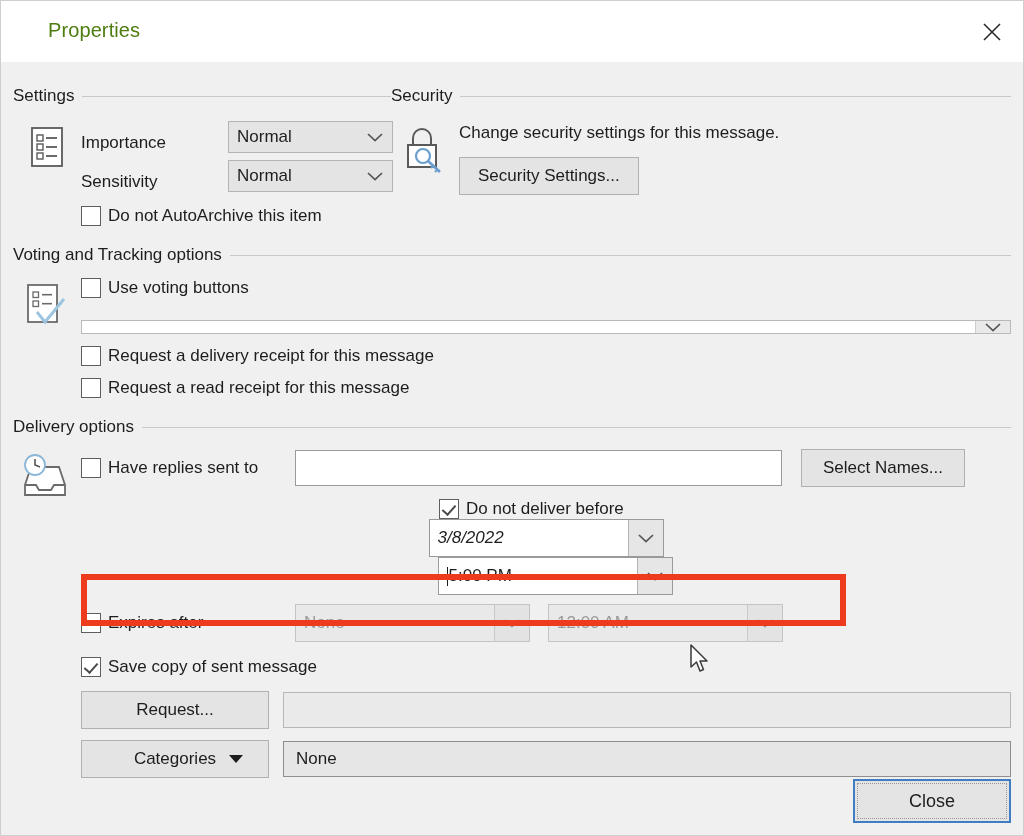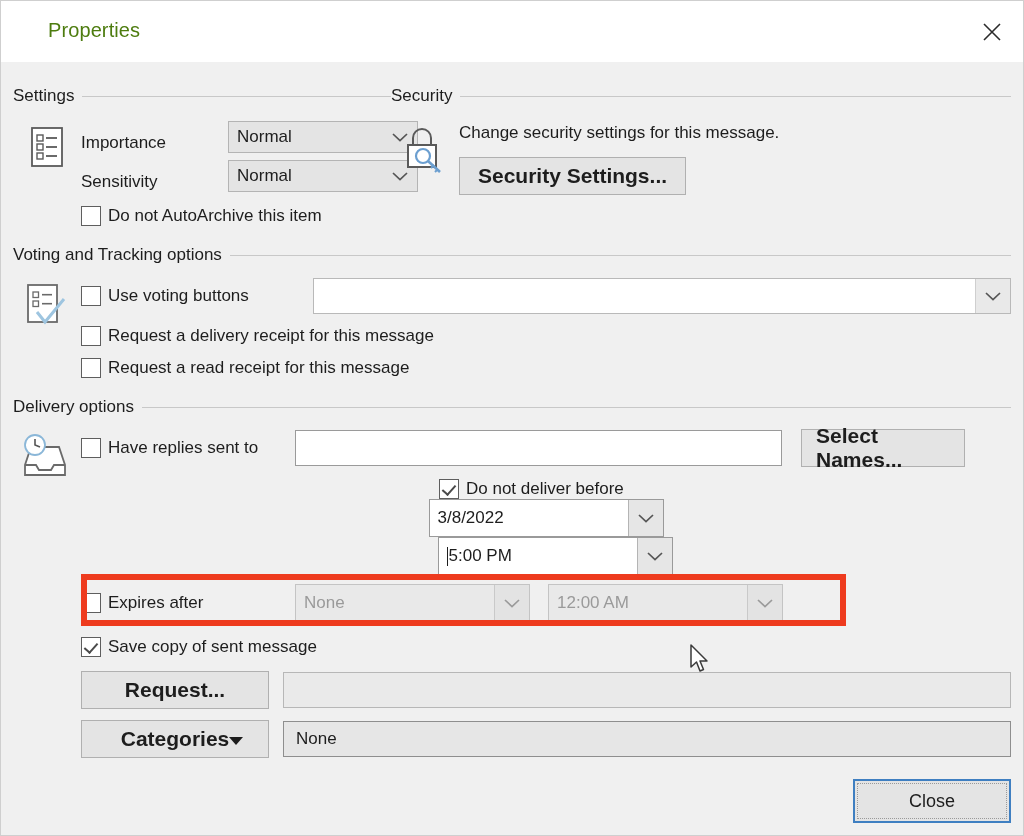--- a/index.html
+++ b/index.html
@@ -139,21 +139,21 @@
     overflow: hidden;
     white-space: nowrap;
   }
   .combo .arrow {
     width: 34px;
     flex: none;
     display: flex;
     align-items: center;
     justify-content: center;
   }
-  .combo.sm { width: 190px; }
+  .combo.sm { width: 165px; }
 
   
   .combo.white {
     background: #ffffff;
     border: 1px solid #b9b9b9;
   }
   .combo.white .arrow {
     background: #e9e9e9;
     border-left: 1px solid #cfcfcf;
   }
@@ -208,48 +208,48 @@
     font-size: 17px;
     color: #1d1d1d;
     white-space: nowrap;
   }
 
   
   .btn {
     background: #e4e4e4;
     border: 1px solid #b0b0b0;
     font-family: "Liberation Sans", sans-serif;
-    font-size: 21px;
+    font-size: 17px;
     color: #1d1d1d;
     height: 36px;
     display: inline-flex;
     align-items: center;
     justify-content: center;
     box-sizing: border-box;
     padding: 0 14px;
     cursor: default;
-    font-weight: bold;
   }
 
   
   .sec-text {
     font-size: 17px;
     color: #1d1d1d;
     margin-top: 2px;
     margin-bottom: 14px;
   }
 
   
   .section { margin-top: 16px; }
 
   
   .voting-rows { flex: 1; }
   .vote-top {
     display: flex;
     gap: 22px;
+    flex-direction: column;
   }
   .vote-top .cbrow { width: 210px; flex: none; }
   .vote-combo { flex: 1; height: 36px; }
 
   .stack-row { margin-top: 12px; }
 
   
   .del-row {
     display: flex;
     align-items: center;
@@ -532,21 +532,21 @@
             </div>
             <div class="inp" style="width:487px;"></div>
             <div class="btn" style="width:164px;height:38px;margin-left:19px;">Select Names...</div>
           </div>
 
           <div class="del-row" style="margin-top:12px;flex-direction:column;">
             <div class="cbrow del-label">
               <span class="cb checked"></span>
               <span class="cbtext">Do not deliver before</span>
             </div>
-            <div class="combo split" style="width:235px;height:38px;">
+            <div class="combo split" style="width:235px;height:38px;font-style:italic;">
               <span class="val">3/8/2022</span>
               <span class="arrow">
                 <svg class="chev" width="18" height="12" viewBox="0 0 18 12">
                     <path d="M2 3 L9 9.5 L16 3" stroke="#555" stroke-width="1.7" fill="none"></path>
                   </svg>
               </span>
             </div>
             <div class="combo split" style="width:235px;height:38px;margin-left:18px;">
               <span class="val">
                   <span class="caret"></span>

